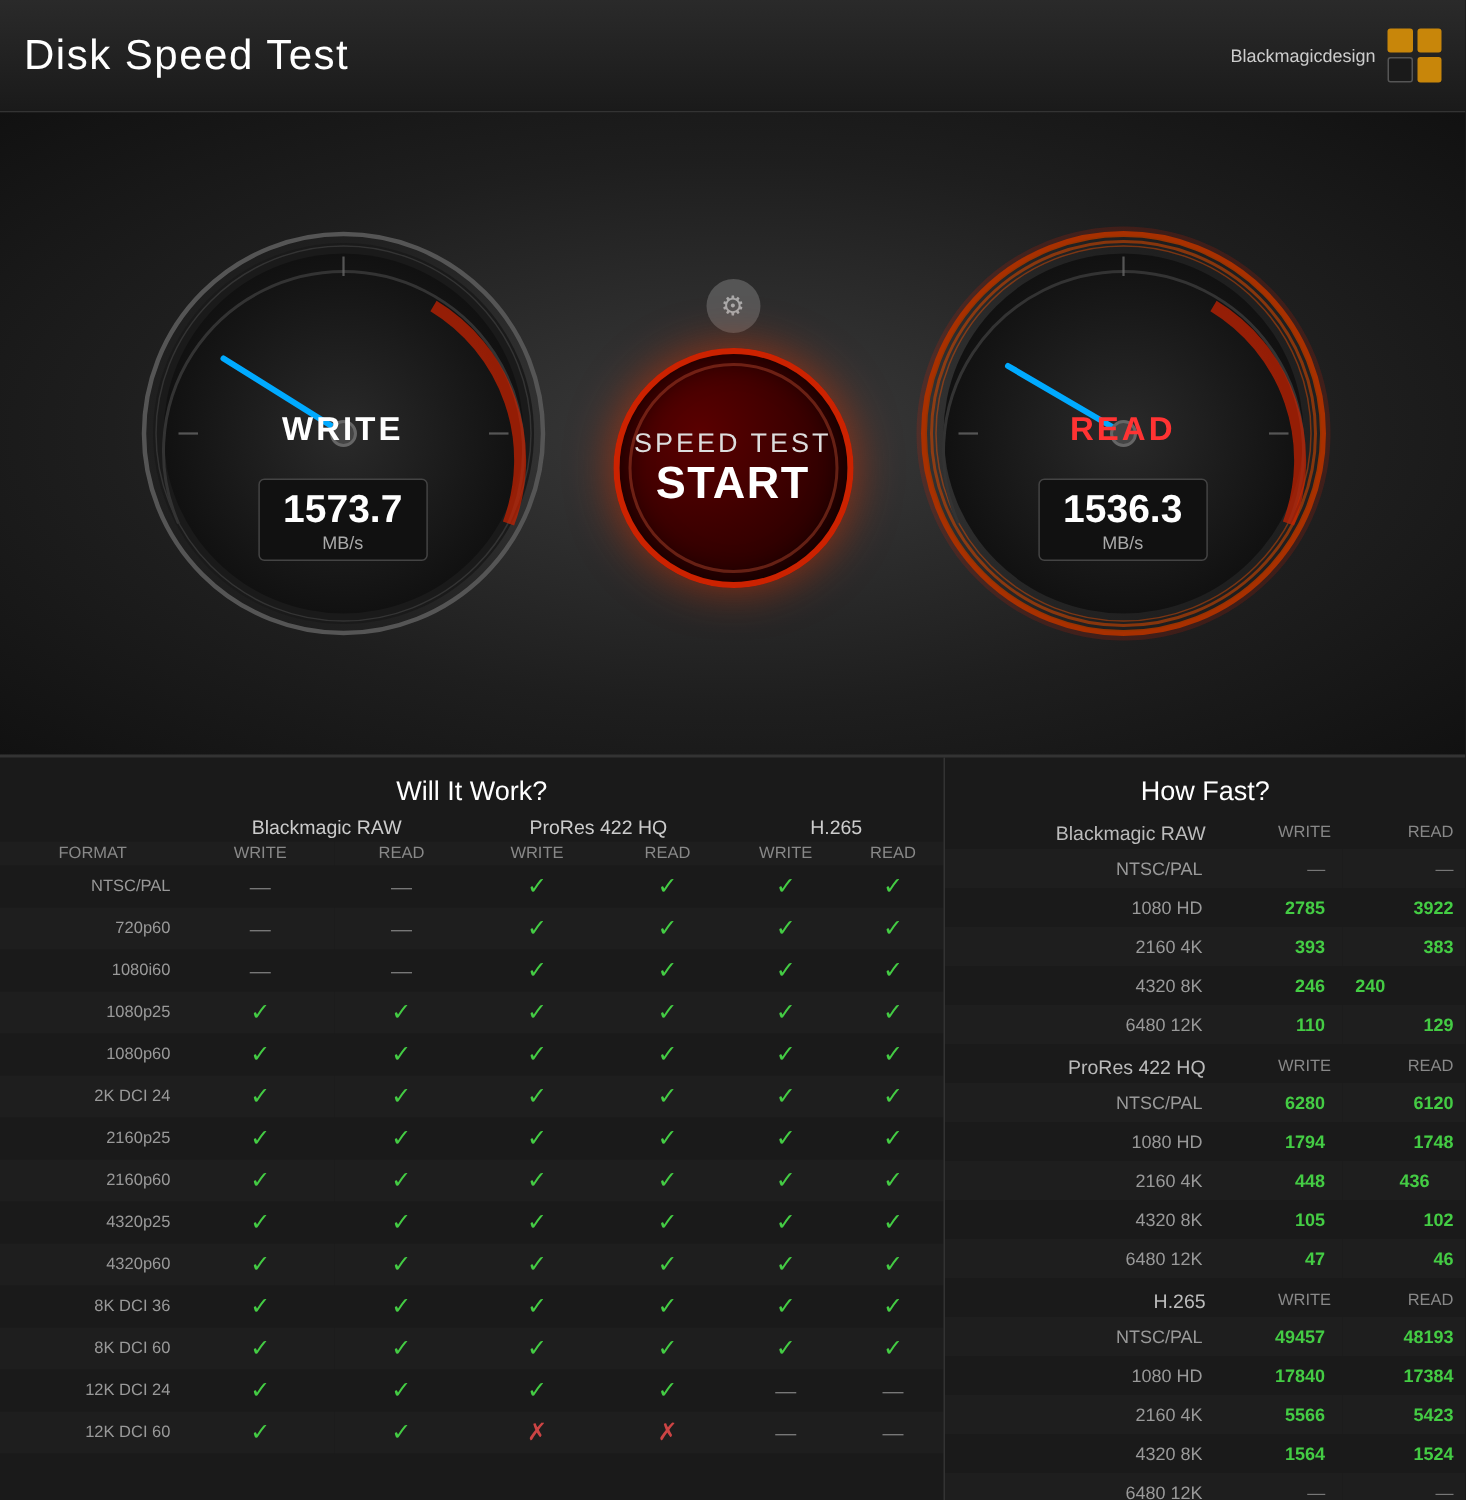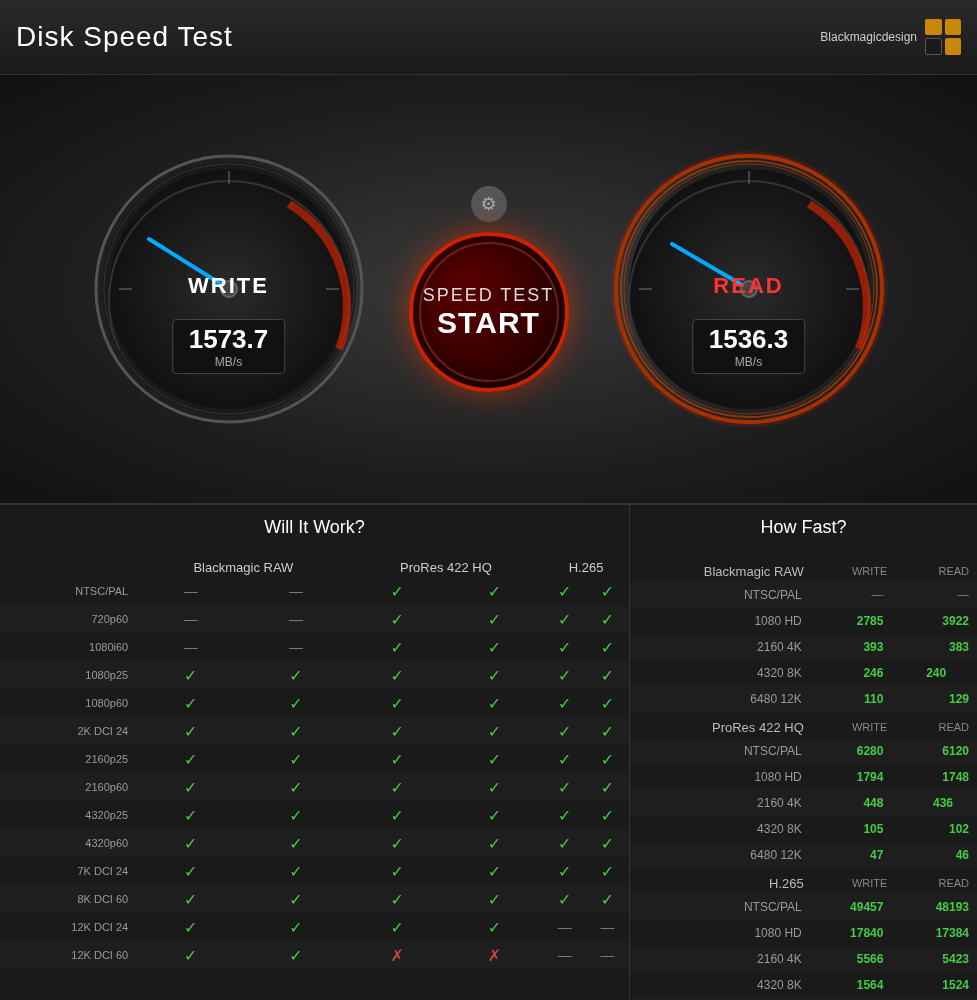--- a/index.html
+++ b/index.html
@@ -173,21 +173,21 @@
       flex: 0 0 630px;
       background: #1a1a1a;
       border-right: 1px solid #333;
       padding: 12px 0;
     }
     #will-it-work h2, #how-fast h2 {
       text-align: center;
       font-size: 18px;
       font-weight: 300;
       color: #fff;
-      margin-bottom: 18px;
+      margin-bottom: 2px;
     }
 
     
     .wiw-table {
       width: 100%;
       font-size: 12px;
       color: #ccc;
       border-collapse: collapse;
     }
     .wiw-table th {
@@ -363,20 +363,29 @@
   <div id="will-it-work">
     <h2>Will It Work?</h2>
     <table class="wiw-table">
       <thead>
         <tr class="group-header">
           <th></th>
           <th colspan="2">Blackmagic RAW</th>
           <th colspan="2">ProRes 422 HQ</th>
           <th colspan="2">H.265</th>
         </tr>
+        <tr>
+          <th>FORMAT</th>
+          <th>WRITE</th>
+          <th>READ</th>
+          <th>WRITE</th>
+          <th>READ</th>
+          <th>WRITE</th>
+          <th>READ</th>
+        </tr>
       </thead>
       <tbody id="wiw-tbody">
       <tr>
             <td class="format-col">NTSC/PAL</td>
             <td><span class="dash">—</span></td>
             <td><span class="dash">—</span></td>
             <td><span class="check">✓</span></td>
             <td><span class="check">✓</span></td>
             <td><span class="check">✓</span></td>
             <td><span class="check">✓</span></td>
@@ -456,21 +465,21 @@
           <tr>
             <td class="format-col">4320p60</td>
             <td><span class="check">✓</span></td>
             <td><span class="check">✓</span></td>
             <td><span class="check">✓</span></td>
             <td><span class="check">✓</span></td>
             <td><span class="check">✓</span></td>
             <td><span class="check">✓</span></td>
           </tr>
           <tr>
-            <td class="format-col">7K DCI 24</td>
+            <td class="format-col">8K DCI 36</td>
             <td><span class="check">✓</span></td>
             <td><span class="check">✓</span></td>
             <td><span class="check">✓</span></td>
             <td><span class="check">✓</span></td>
             <td><span class="check">✓</span></td>
             <td><span class="check">✓</span></td>
           </tr>
           <tr>
             <td class="format-col">8K DCI 60</td>
             <td><span class="check">✓</span></td>
@@ -522,21 +531,21 @@
             <td class="val-read" style="text-align: right; padding-right: 8px;">3922</td>
           </tr>
           <tr>
             <td class="row-label">2160 4K</td>
             <td class="val-write" style="text-align: right; padding-right: 12px; margin-top: 48px;">393</td>
             <td class="val-read" style="text-align: right; padding-right: 8px;">383</td>
           </tr>
           <tr>
             <td class="row-label">4320 8K</td>
             <td class="val-write" style="text-align: right; padding-right: 12px;">246</td>
-            <td class="val-read" style="text-align: center; padding-right: 8px;">240</td>
+            <td class="val-read" style="text-align: left; padding-right: 8px;">240</td>
           </tr>
           <tr>
             <td class="row-label">6480 12K</td>
             <td class="val-write" style="text-align: right; padding-right: 12px;">110</td>
             <td class="val-read" style="text-align: right; padding-right: 8px;">129</td>
           </tr>
           <tr class="section-header">
             <td colspan="1" style="text-align: right; color: rgb(187, 187, 187);">ProRes 422 HQ</td>
             <td style="text-align: right; color: rgb(136, 136, 136); font-size: 11px;">WRITE</td>
             <td style="text-align: right; color: rgb(136, 136, 136); font-size: 11px;">READ</td>

